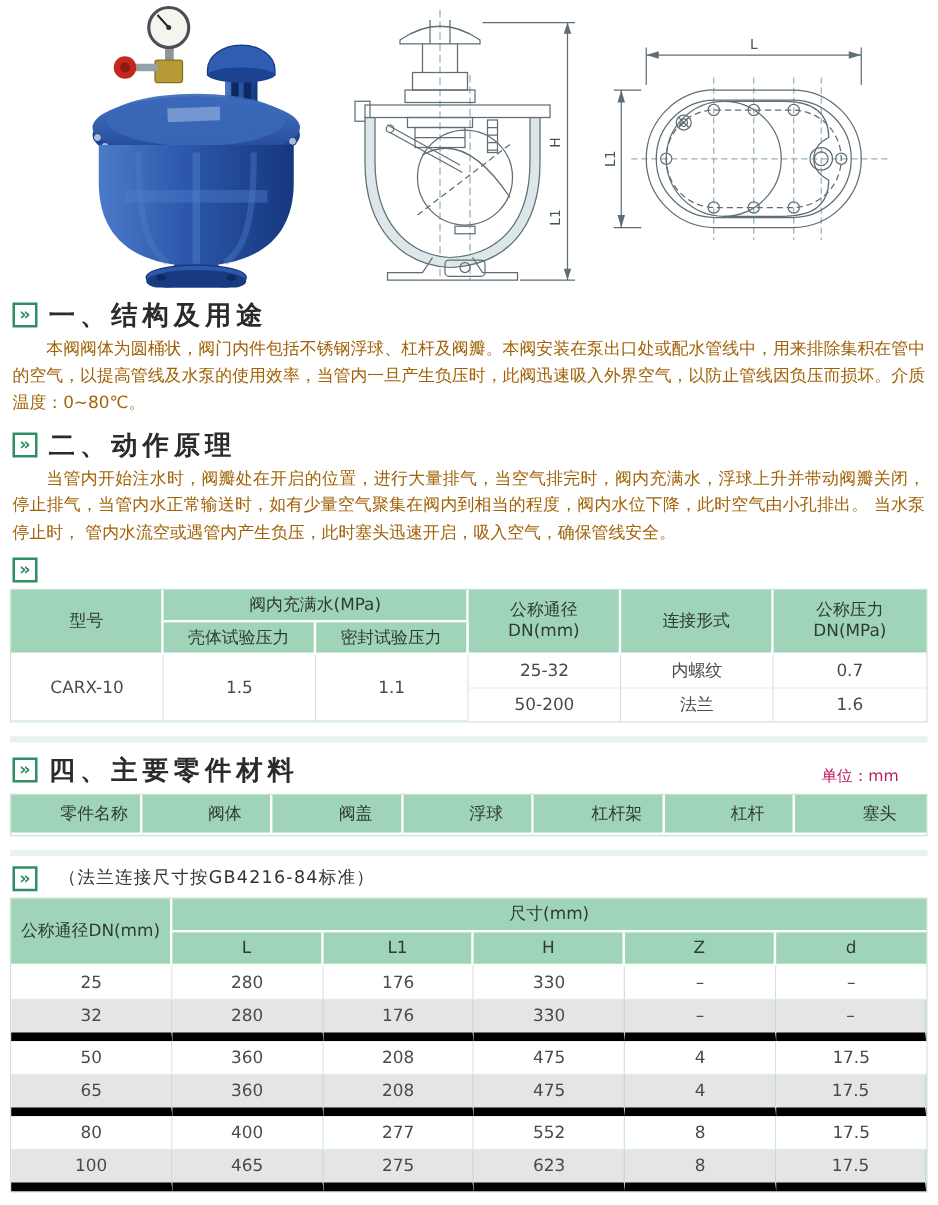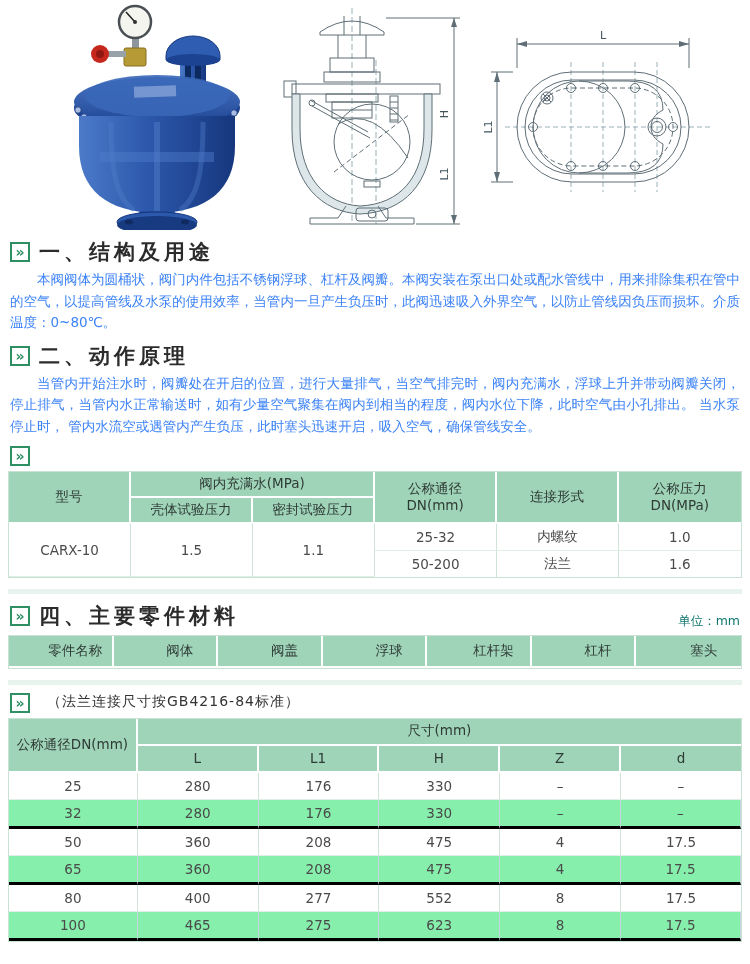--- a/index.html
+++ b/index.html
@@ -14,39 +14,39 @@
   .fig-top{margin:16px 0 0 12px;}
 
   
   .h-row{display:flex;align-items:flex-end;justify-content:space-between;margin:8px 10px 2px;}
   h2{display:flex;align-items:center;margin:0;font-size:21px;font-weight:bold;color:#2b2b2b;}
   .sec-icon{width:16px;height:16px;border:2px solid #2e8f63;background:#fff;color:#2e8f63;
             display:inline-flex;align-items:center;justify-content:center;
             font-size:14px;font-weight:bold;line-height:1;margin-right:9px;flex:0 0 auto;}
   .sec-title{letter-spacing:4px;}
   .sec-sub{font-size:14px;font-weight:normal;letter-spacing:1px;margin-left:8px;color:#333;padding-bottom:2px;}
-  .unit-note{font-size:12.5px;color:#0f766e;margin-right:0;}
-  p.body-text{margin:3px 10px 0;font-size:13.5px;line-height:1.6;color:#3b82f6;text-indent:2em;text-align:justify;}
+  .unit-note{font-size:12.5px;color:#be185d;margin-right:21px;}
+  p.body-text{margin:3px 10px 0;font-size:13.5px;line-height:1.6;color:#a16207;text-indent:2em;text-align:justify;}
 
   
   table{border-collapse:separate;border-spacing:0;width:734px;margin:5px auto 11px;
         table-layout:fixed;border:1px solid #c9e2d4;}
   td{text-align:center;vertical-align:middle;font-size:13.5px;color:#4a4a4a;
      padding:0 2px;background:#fff;border-right:1px solid #cfe4d7;border-bottom:1px solid #e0efe6;}
   td.hd{background:#9fd4b8;color:#2f3b35;border-right:2px solid #fff;border-bottom:2px solid #fff;}
   td.lastc{border-right:0;}
   tr.lastr td{border-bottom:0;}
   td.two-line{white-space:pre-line;line-height:1.25;}
   .t-tech td{height:26px;}
   .t-tech td.hd{height:24px;}
   .t-mat td.hd{height:30px;}
   .t-mat td{height:32px;padding-left:32px;}
   .t-dim td{height:26px;}
   .t-dim td.hd{height:25px;}
-  tr.alt td{background:#86efac;border-right:1px solid #c6d5dd;border-bottom:3px solid #000000;}
+  tr.alt td{background:#e5e5e5;border-right:1px solid #c6d5dd;border-bottom:7px solid #000000;}
   .tstrip{height:5px;background:#e8f3ed;width:734px;margin:4px auto 0;}
 
   svg text{font-family:"DejaVu Sans","Liberation Sans",sans-serif;}
 </style>
 </head>
 <body>
 
 <div class="page">
 
   <div class="figures">
@@ -250,21 +250,21 @@
     <tr>
       <td class="hd">壳体试验压力</td>
       <td class="hd">密封试验压力</td>
     </tr>
     <tr>
       <td rowspan="2" class="lastr-ok">CARX-10</td>
       <td rowspan="2">1.5</td>
       <td rowspan="2">1.1</td>
       <td>25-32</td>
       <td>内螺纹</td>
-      <td class="lastc">1.0</td>
+      <td class="lastc">0.7</td>
     </tr>
     <tr class="lastr">
       <td>50-200</td>
       <td>法兰</td>
       <td class="lastc">1.6</td>
     </tr>
   </tbody>
     </table>
   <div class="tstrip"></div>
 

